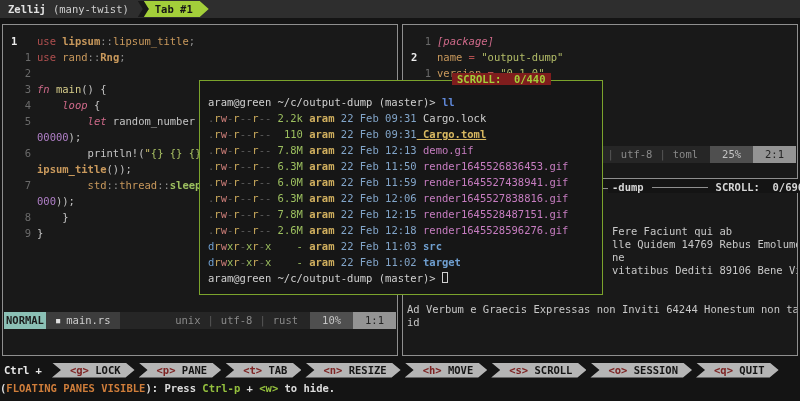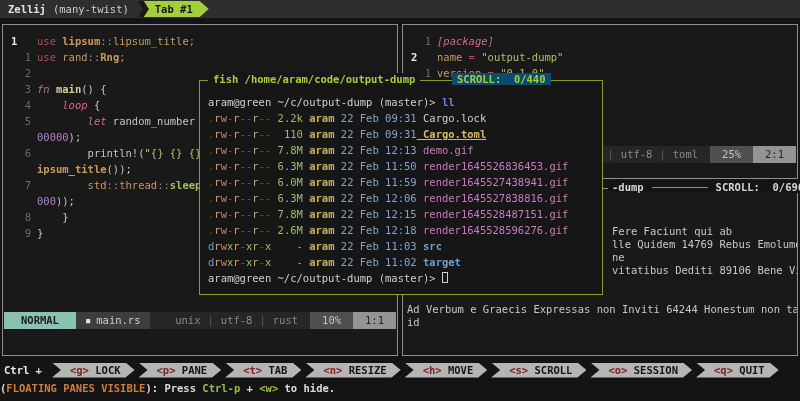--- a/index.html
+++ b/index.html
@@ -22,51 +22,51 @@
   
   .pane { position:absolute; background:#191919; border:1px solid #8f8f8f; }
   #left-pane  { left:2px;   top:24px;  width:396px; height:332px; }
   #right-pane { left:402px; top:24px;  width:396px; height:155px; }
   #br-pane    { left:402px; top:188px; width:396px; height:168px; }
   #float-pane { left:199px; top:80px;  width:404px; height:215px;
     background:#161616; border:1px solid #7ba32c; z-index:10; }
   .ptitle { position:absolute; top:-8px; left:6px; background:#141414; padding:0 5px;
     font-weight:bold; color:#d6d6d6; white-space:pre; }
   #float-pane .ptitle { color:#a3cf3a; background:#161616; left:8px; }
-  .pscroll { position:absolute; top:-8px; background:#0c4a6e; padding:0 5px;
+  .pscroll { position:absolute; top:-8px; background:#7f1d1d; padding:0 5px;
     font-weight:bold; color:#a3cf3a; white-space:pre; }
   #float-scroll { left:252px; }
   #br-title { position:absolute; top:-8px; left:205px; background:#141414; padding:0 4px;
     display:flex; align-items:center; font-weight:bold; color:#d6d6d6; white-space:pre; }
   #br-title .dash { display:inline-block; width:56px; height:1px; background:#8f8f8f; margin:0 8px; }
   
   .vlines { padding:8px 0 0 4px; }
   .vrow { height:16px; line-height:16px; white-space:pre; overflow:hidden; }
   .gut { display:inline-block; width:24px; margin-right:6px; white-space:pre; }
   .gcur { color:#ececec; font-weight:bold; padding-left:4px; }
   .grel { color:#6a6a6a; text-align:right; }
   .tk { white-space:pre; }
   .kw   { color:#b04f4f; }
   .kwi  { color:#cf6a8a; font-style:italic; }
   .mod  { color:#c9995c; }
   .modb { color:#c9995c; font-weight:bold; }
-  .fnb  { color:#d6cc8a; font-weight:bold; }
+  .fnb  { color:#d6cc8a; font-weight:normal; }
   .txt  { color:#c4c4c4; }
   .str  { color:#cfc06c; }
   .sb   { color:#a9c163; }
   .num  { color:#b07fc7; }
   .pun  { color:#8f8f8f; }
   .grnb { color:#9cbf5f; font-weight:bold; }
   .tstr { color:#b3bd68; }
   
   .vstatus { position:absolute; left:1px; right:1px; height:17px; line-height:17px;
     background:#262626; display:flex; align-items:stretch; overflow:hidden; white-space:pre; }
   #left-pane .vstatus { bottom:26px; }
   #right-pane .vstatus { bottom:15px; }
-  .vmode { background:#8bc0b5; color:#1c1c1c; font-weight:bold; padding:0 17px; }
+  .vmode { background:#8bc0b5; color:#1c1c1c; font-weight:bold; padding:0 2px; }
   .vfile { background:#3d3d3d; color:#cfcfcf; padding:0 9px; }
   .vfile .micon { margin-right:5px; color:#e0e0e0; }
   .vright { margin-left:auto; color:#8a8a8a; }
   .vsep { color:#5a5a5a; margin:0 7px; }
   .vpct { background:#4f4f4f; color:#c4c4c4; padding:0 12px; margin-left:12px; }
   .vpos { background:#949494; color:#242424; padding:0 12px; }
   
   .flines { padding:13px 0 0 8px; }
   .frow { height:16px; line-height:16px; white-space:pre; overflow:hidden; }
   .ptx { color:#d0d0d0; }
@@ -161,21 +161,20 @@
       <div class="lrow padded">ne</div>
       <div class="lrow padded">vitatibus Dediti 89106 Bene Viv</div>
       <div class="lrow padded"></div>
       <div class="lrow padded"></div>
       <div class="lrow">Ad Verbum e Graecis Expressas non Inviti 64244 Honestum non tam</div>
       <div class="lrow">id</div>
     </div>
 </div>
 
 <div id="float-pane" class="pane">
-  <span class="ptitle">fish /home/aram/code/output-dump</span>
   <span class="pscroll" id="float-scroll">SCROLL:  0/440</span>
   <div id="float-lines" class="flines">
       <div class="frow"><span class="ptx">aram@green </span><span class="ptx">~/c/output-dump </span><span class="ptx">(master)&gt; </span><span class="pcmd">ll</span></div>
       <div class="frow"><span class="perm"><span class="pdim">.</span><span class="pr">r</span><span class="pw">w</span><span class="pdim">-</span><span class="pr">r</span><span class="pdim">-</span><span class="pdim">-</span><span class="pr">r</span><span class="pdim">-</span><span class="pdim">-</span></span><span class="fsz"> 2.2k</span><span class="fur"> aram</span><span class="fdt"> 22 Feb 09:31</span><span class="fnm f-plain"> Cargo.lock</span></div>
       <div class="frow"><span class="perm"><span class="pdim">.</span><span class="pr">r</span><span class="pw">w</span><span class="pdim">-</span><span class="pr">r</span><span class="pdim">-</span><span class="pdim">-</span><span class="pr">r</span><span class="pdim">-</span><span class="pdim">-</span></span><span class="fsz">  110</span><span class="fur"> aram</span><span class="fdt"> 22 Feb 09:31</span><span class="fnm f-toml"> Cargo.toml</span></div>
       <div class="frow"><span class="perm"><span class="pdim">.</span><span class="pr">r</span><span class="pw">w</span><span class="pdim">-</span><span class="pr">r</span><span class="pdim">-</span><span class="pdim">-</span><span class="pr">r</span><span class="pdim">-</span><span class="pdim">-</span></span><span class="fsz"> 7.8M</span><span class="fur"> aram</span><span class="fdt"> 22 Feb 12:13</span><span class="fnm f-gif"> demo.gif</span></div>
       <div class="frow"><span class="perm"><span class="pdim">.</span><span class="pr">r</span><span class="pw">w</span><span class="pdim">-</span><span class="pr">r</span><span class="pdim">-</span><span class="pdim">-</span><span class="pr">r</span><span class="pdim">-</span><span class="pdim">-</span></span><span class="fsz"> 6.3M</span><span class="fur"> aram</span><span class="fdt"> 22 Feb 11:50</span><span class="fnm f-gif"> render1645526836453.gif</span></div>
       <div class="frow"><span class="perm"><span class="pdim">.</span><span class="pr">r</span><span class="pw">w</span><span class="pdim">-</span><span class="pr">r</span><span class="pdim">-</span><span class="pdim">-</span><span class="pr">r</span><span class="pdim">-</span><span class="pdim">-</span></span><span class="fsz"> 6.0M</span><span class="fur"> aram</span><span class="fdt"> 22 Feb 11:59</span><span class="fnm f-gif"> render1645527438941.gif</span></div>
       <div class="frow"><span class="perm"><span class="pdim">.</span><span class="pr">r</span><span class="pw">w</span><span class="pdim">-</span><span class="pr">r</span><span class="pdim">-</span><span class="pdim">-</span><span class="pr">r</span><span class="pdim">-</span><span class="pdim">-</span></span><span class="fsz"> 6.3M</span><span class="fur"> aram</span><span class="fdt"> 22 Feb 12:06</span><span class="fnm f-gif"> render1645527838816.gif</span></div>
       <div class="frow"><span class="perm"><span class="pdim">.</span><span class="pr">r</span><span class="pw">w</span><span class="pdim">-</span><span class="pr">r</span><span class="pdim">-</span><span class="pdim">-</span><span class="pr">r</span><span class="pdim">-</span><span class="pdim">-</span></span><span class="fsz"> 7.8M</span><span class="fur"> aram</span><span class="fdt"> 22 Feb 12:15</span><span class="fnm f-gif"> render1645528487151.gif</span></div>

